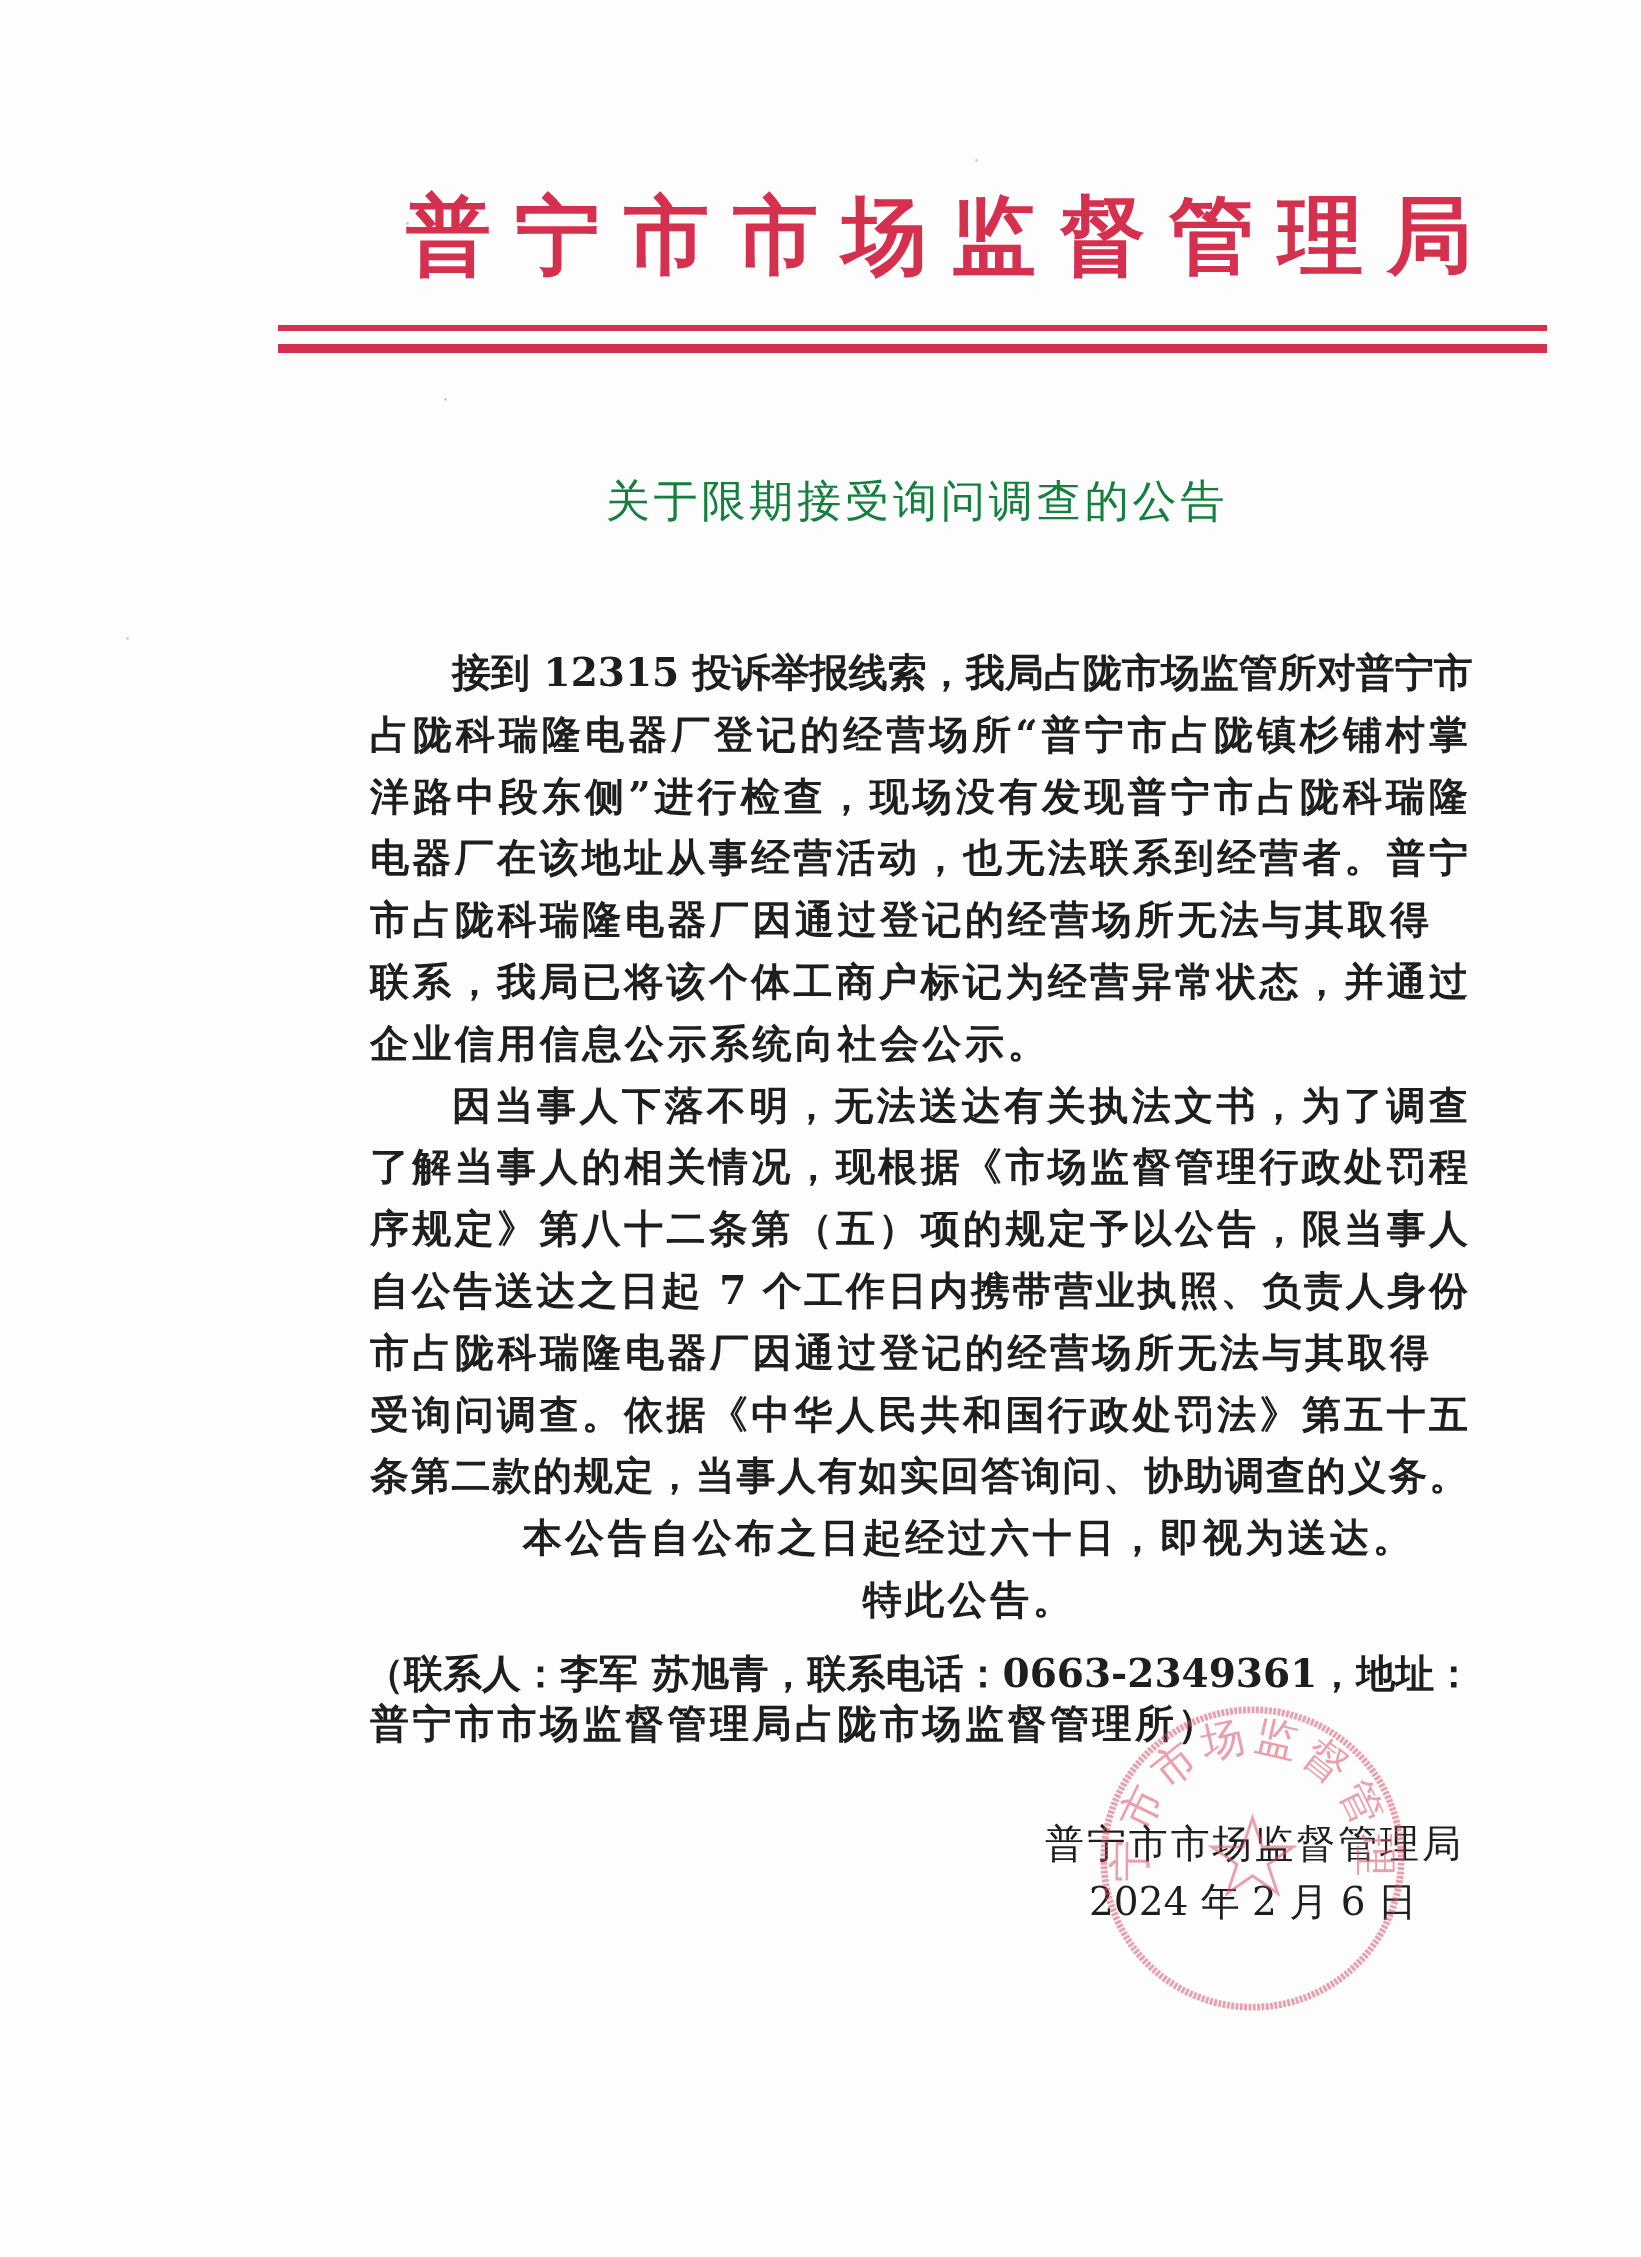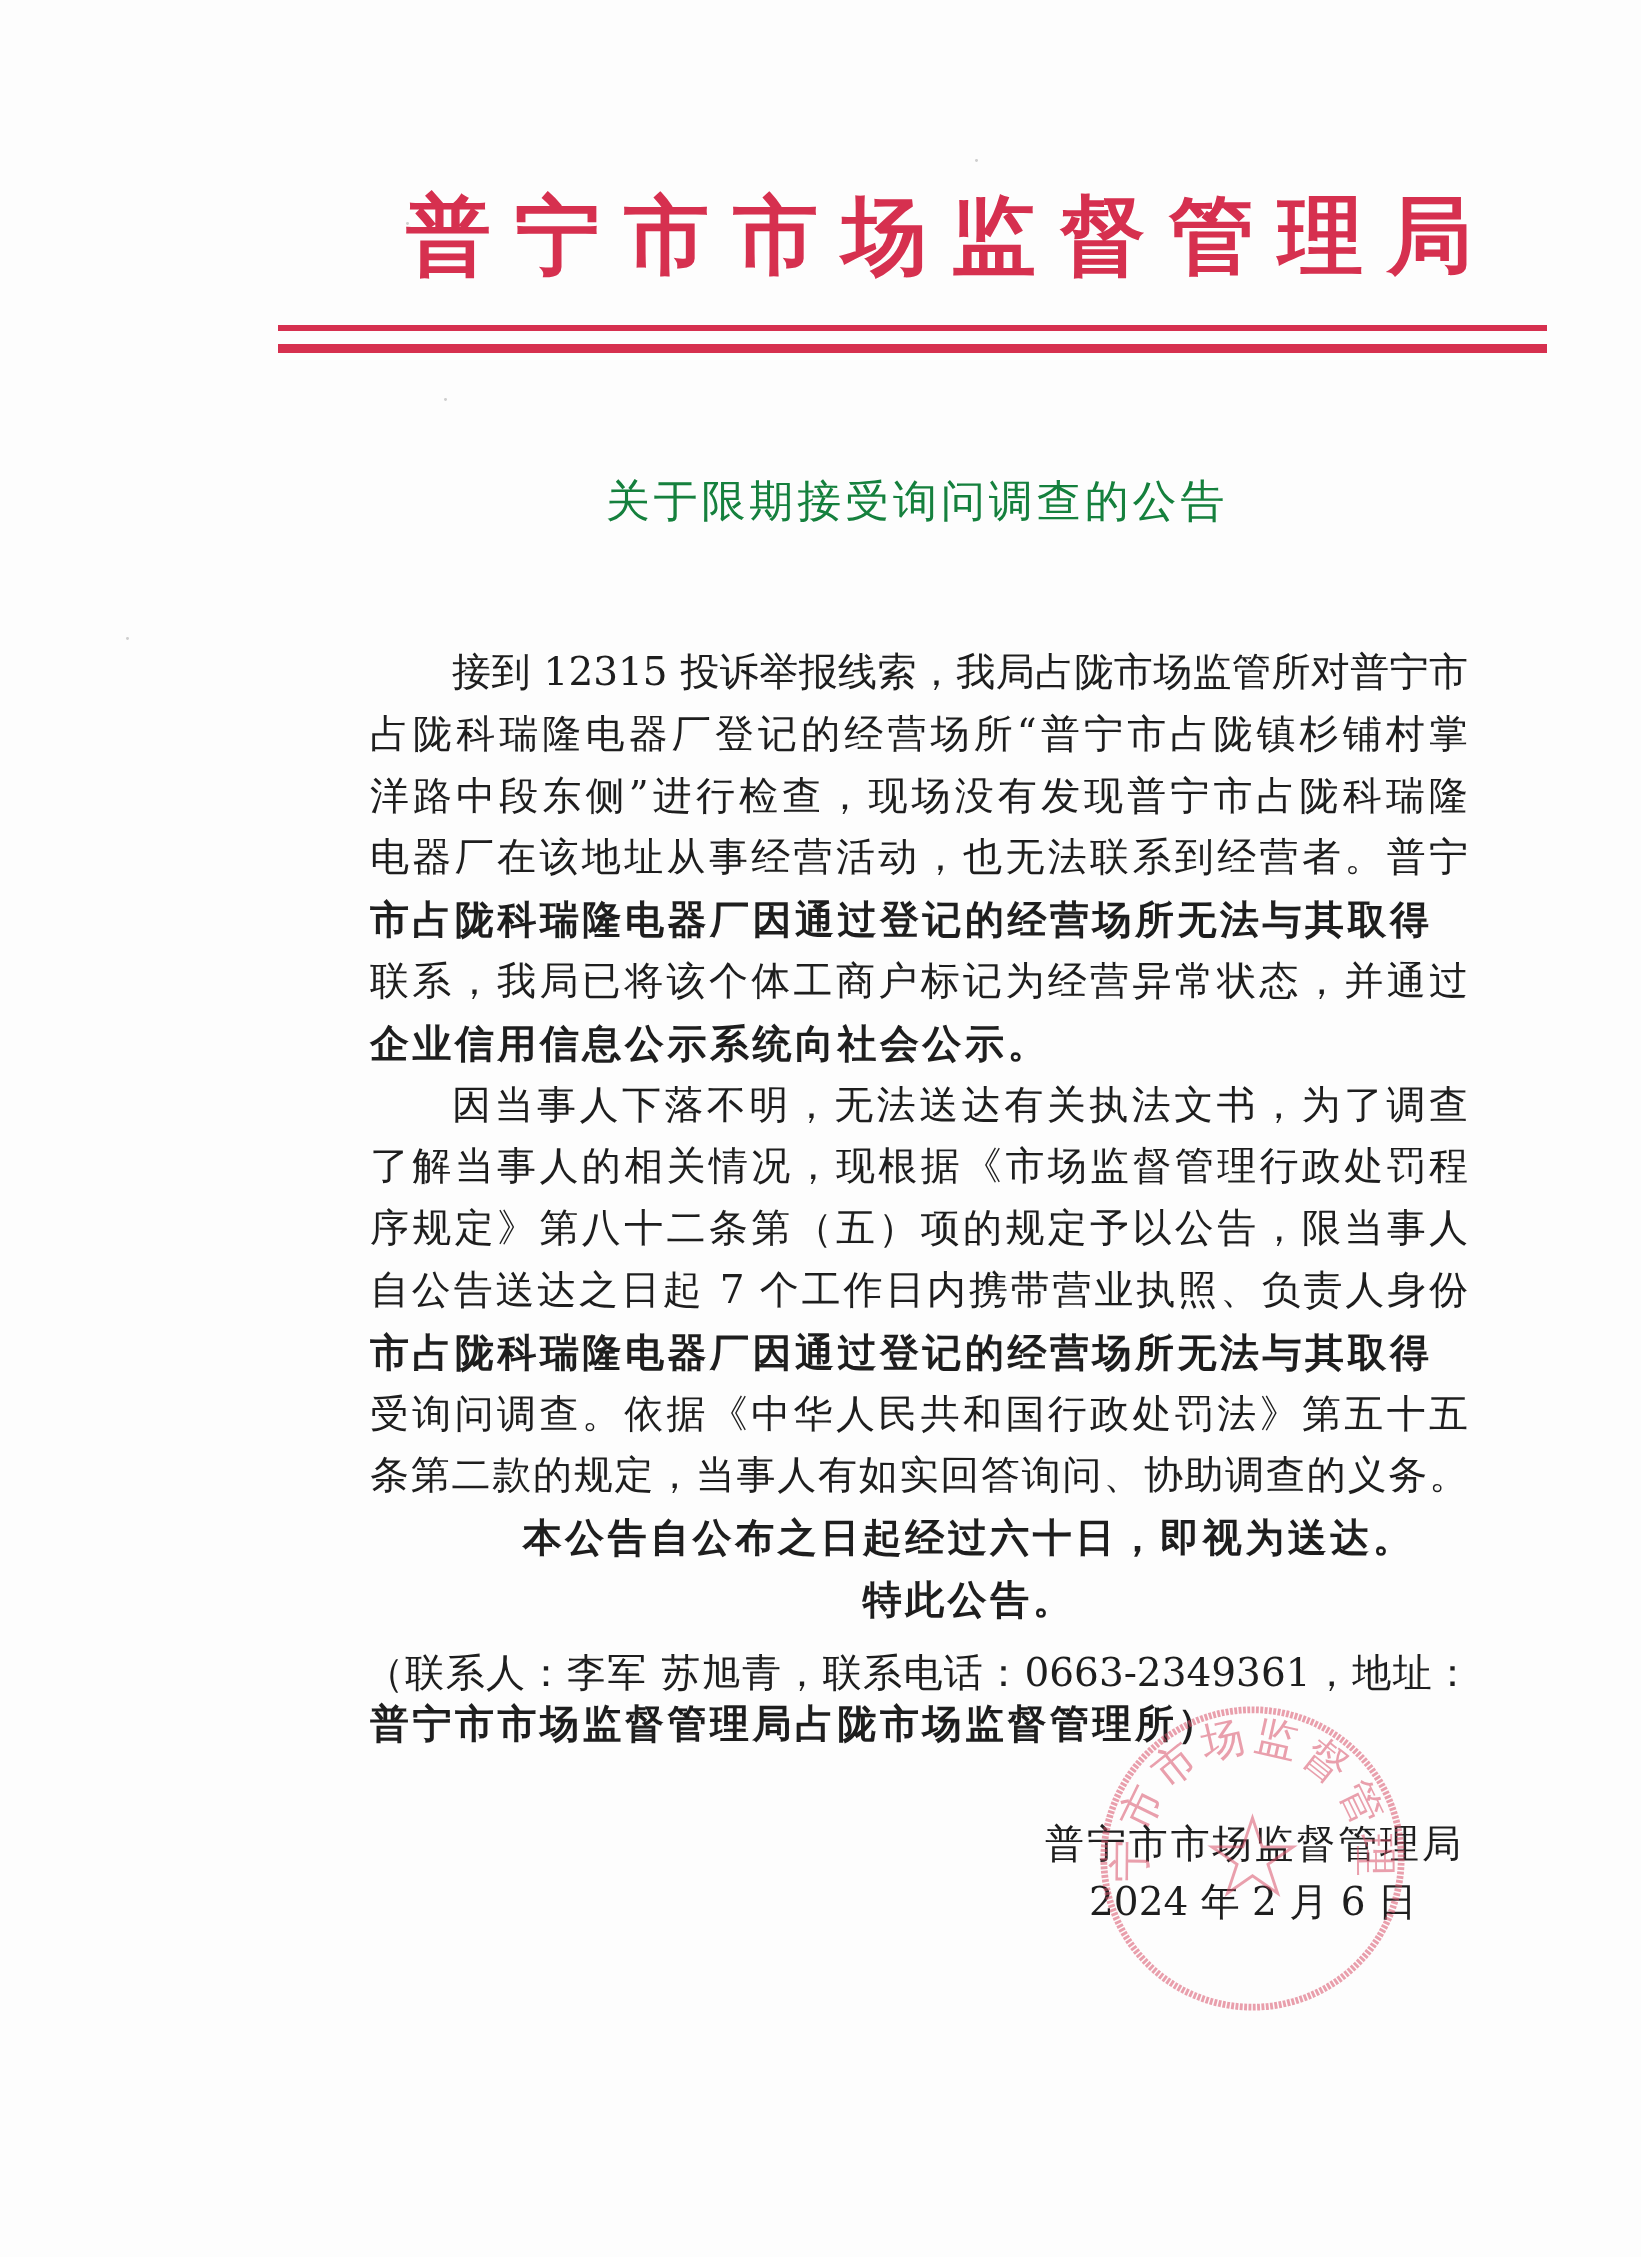--- a/index.html
+++ b/index.html
@@ -24,21 +24,21 @@
   }
 
   .body-text {
     font-family: "DejaVu Serif", "Liberation Serif", serif;
     color: #1e1e1e; font-size: 39px;
   }
   .line {
     position: absolute; left: 370px; width: 1098px; height: 62px; line-height: 62px;
     white-space: nowrap; overflow: visible;
   }
-  .line.full { text-align: justify; text-align-last: justify; }
+  .line.full { text-align: justify; text-align-last: justify; font-weight: bold; }
   .line.indent { left: 452px; width: 1016px; }
   .line.short { text-align: left; letter-spacing: 3.5px; font-weight: bold; }
   .line.indent.short { letter-spacing: 3.5px; text-align: center; }
 
   .signature {
     position: absolute; left: 1045px; top: 1813px; width: 416px; height: 62px; line-height: 62px;
     text-align: justify; text-align-last: justify; white-space: nowrap;
   }
   .date {
     position: absolute; left: 1089px; top: 1871px; width: 301px; height: 62px; line-height: 62px;

